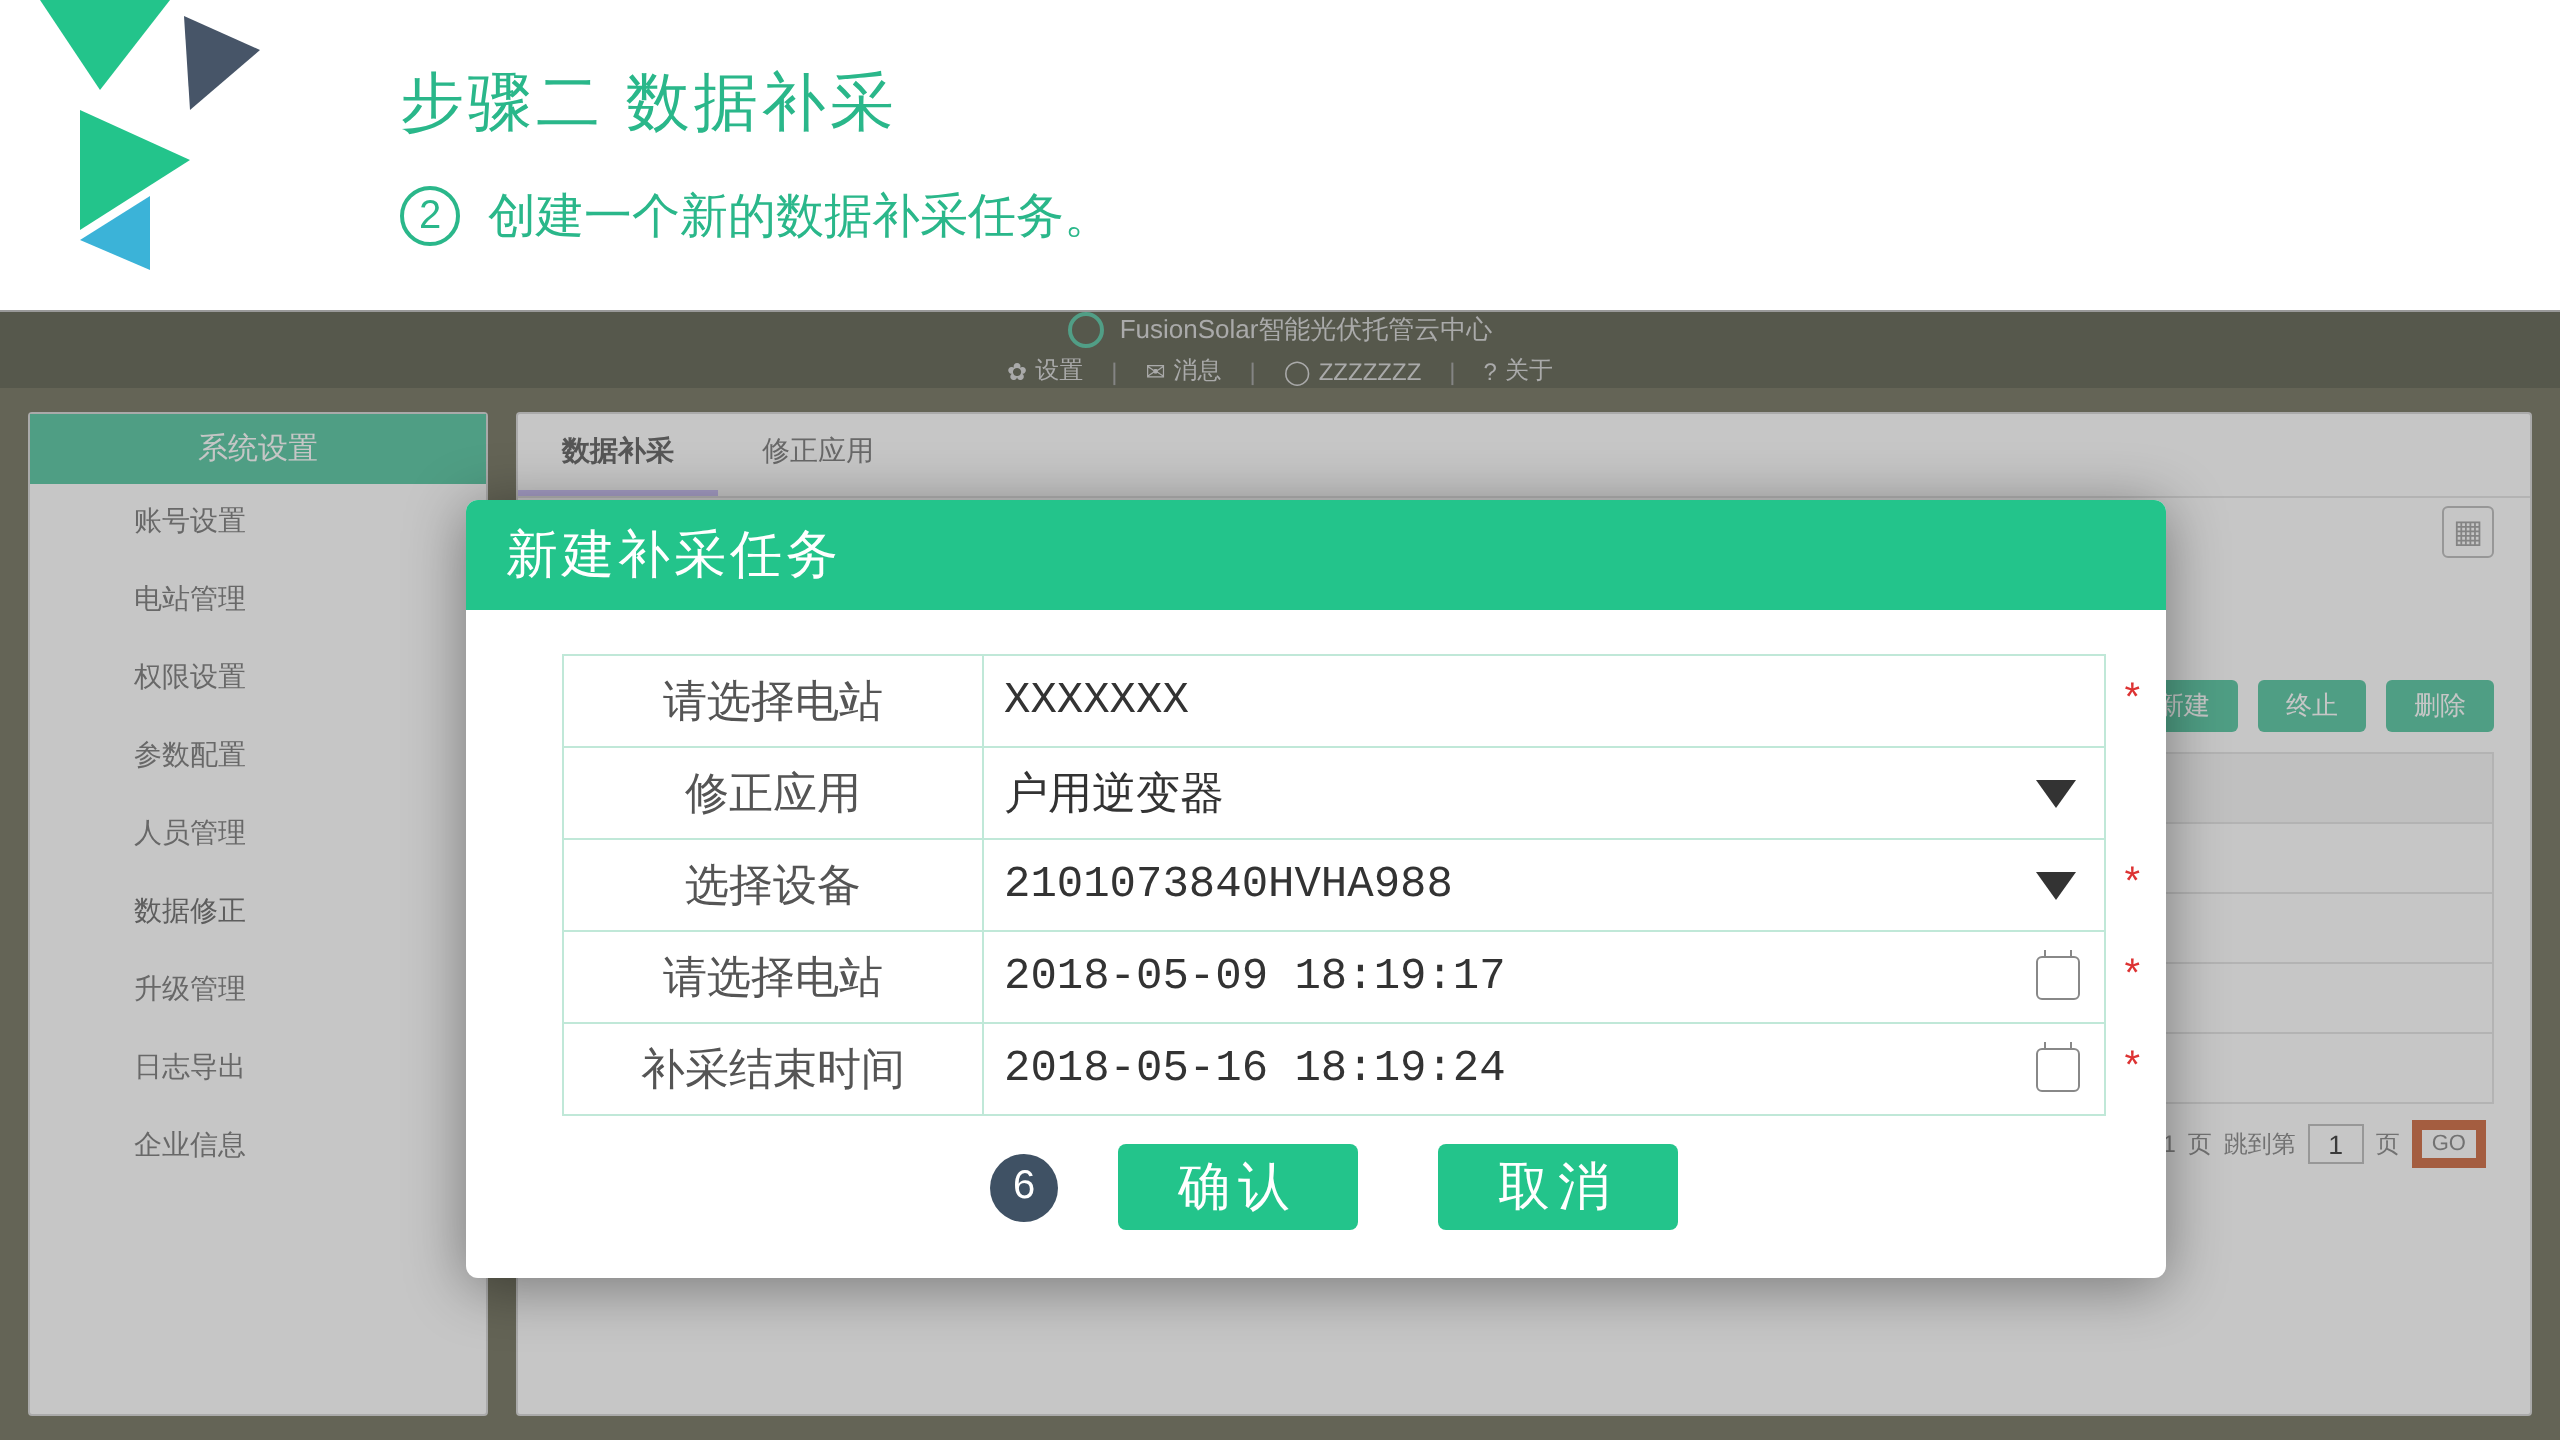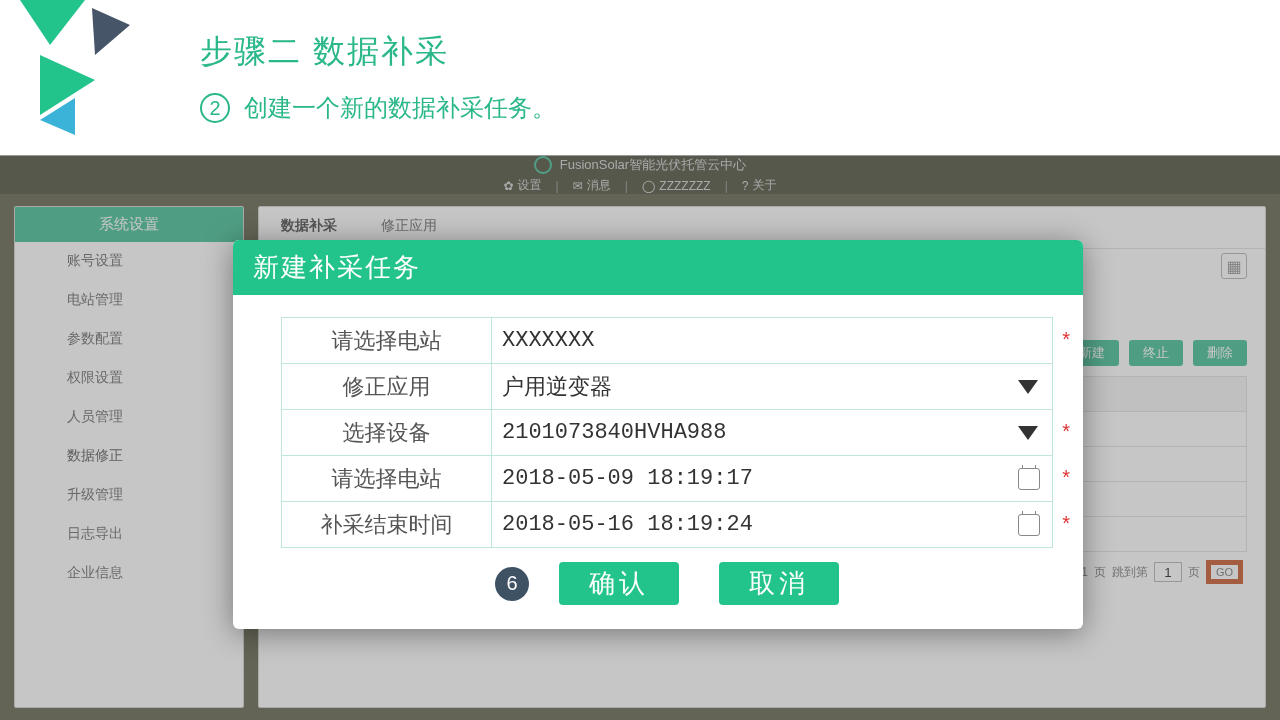--- a/index.html
+++ b/index.html
@@ -37,21 +37,21 @@
 .action-btns { display:flex; gap:10px; justify-content:flex-end; margin-bottom:10px;}
 .btn-sm { background:#27b787; color:#fff; padding:4px 14px; border:none; border-radius:3px; font-size:13px;margin-top:27px;}
 .table { width:100%; border-collapse:collapse; font-size:13px;}
 .table th, .table td { border:1px solid #ddd; padding:8px 6px; text-align:center; color:#555;}
 .table th { background:#f5f5f5; font-weight:bold;}
 .pager { text-align:right; font-size:12px; color:#666; padding:8px 4px; display:flex; justify-content:flex-end; align-items:center; gap:6px;}
 .pager input { width:28px; height:20px; text-align:center; border:1px solid #aaa;}
 .pager .go { border:5px solid #c2410c; padding:1px 5px; font-size:11px;}
 
 
-.modal { position:absolute; left: 233px; top: 240px; width: 850px; background:#fff; border-radius:6px; box-shadow: 0 4px 30px rgba(0,0,0,0.4); z-index: 20; overflow:hidden;}
+.modal { position:absolute; left: 233px; top: 250px; width: 850px; background:#fff; border-radius:6px; box-shadow: 0 4px 30px rgba(0,0,0,0.4); z-index: 20; overflow:hidden;}
 .modal-header { background:#23c48b; color:#fff; font-size:26px; padding: 10px 20px; letter-spacing:2px;}
 .modal-body { padding: 22px 30px 20px 48px;}
 .form-table { width:100%; border-collapse:collapse;}
 .form-table td { border:1px solid #c0e8d8; padding:0; height:46px; vertical-align:middle;}
 .lbl-cell { width: 210px; text-align:center; font-size:22px; color:#555; background:#fff;}
 .inp-cell { padding: 0; position:relative;}
 .inp-wrap { display:flex; align-items:center; height:100%;}
 .fake-input { flex:1; border:none; font-size:22px; padding: 4px 10px; color:#333; outline:none; background:#fff;font-family:Liberation Mono, monospace;}
 .dd-arrow { width:0; height:0; border-left:10px solid transparent; border-right:10px solid transparent; border-top:14px solid #333; margin: 0 14px;}
 .cal-icon { width:22px; height:22px; border:1.5px solid #888; border-radius:3px; margin: 0 12px; position:relative;}
@@ -93,22 +93,22 @@
         <span class="sep">|</span>
       <span>? <span>关于</span></span>
     </div>
   </div>
 
   <div class="app-body">
     <div class="sidebar">
       <div class="sidebar-header">系统设置</div>
       <div class="sidebar-item">账号设置</div>
       <div class="sidebar-item">电站管理</div>
+      <div class="sidebar-item">权限设置</div>
       <div class="sidebar-item">参数配置</div>
-      <div class="sidebar-item">权限设置</div>
       <div class="sidebar-item">人员管理</div>
       <div class="sidebar-item active">数据修正</div>
       <div class="sidebar-item">升级管理</div>
       <div class="sidebar-item">日志导出</div>
       <div class="sidebar-item">企业信息</div>
     </div>
 
     <div class="main-panel">
       <div class="tabs">
         <div class="tab active">数据补采</div>

